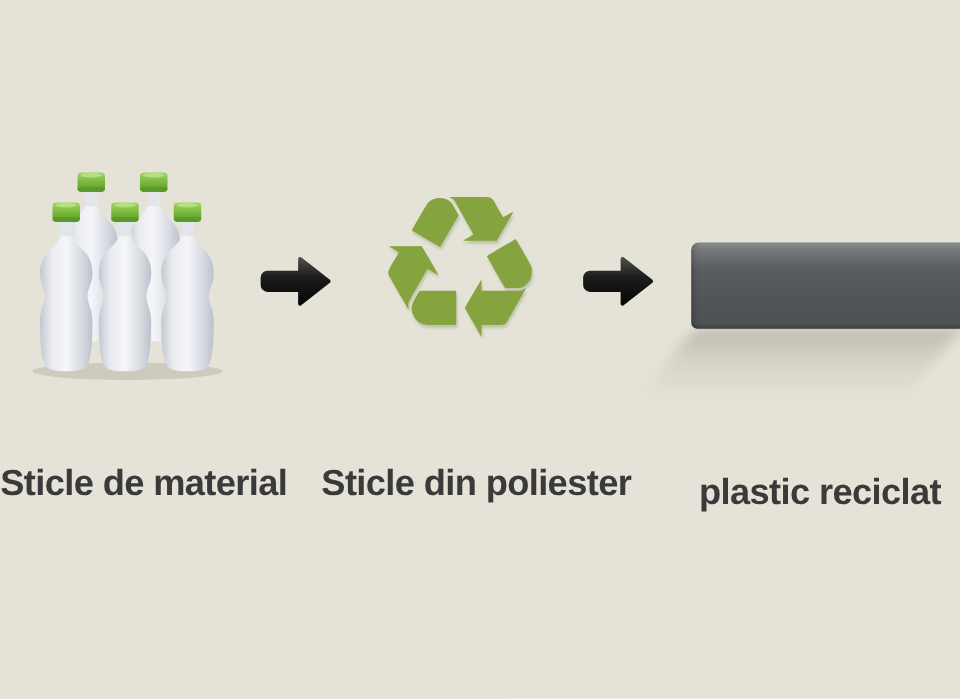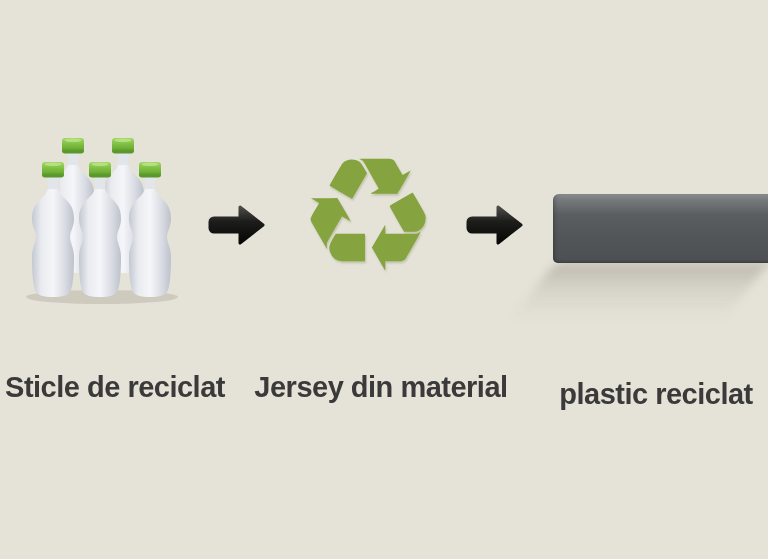--- a/index.html
+++ b/index.html
@@ -163,22 +163,22 @@
 
   <div class="arrow arrow2">
     <svg width="58" height="46" viewBox="0 0 58 46">
       <path d="M6,16 H32 V5 L55,23 L32,41 V30 H6 A4,4 0 0 1 2,26 V20 A4,4 0 0 1 6,16 Z" fill="url(#arrowGrad)" stroke="url(#arrowGrad)" stroke-width="3" stroke-linejoin="round"></path>
     </svg>
   </div>
 
   <div class="soundbar-shadow"></div>
   <div class="soundbar"></div>
 
-  <div class="label label1">Sticle de reciclat</div>
+  <div class="label label1">Sticle de material</div>
 
-  <div class="label label2">Jersey din material</div>
+  <div class="label label2">Sticle din poliester</div>
 
   <div class="label label3">
     <br>
     <span>plastic reciclat</span>
   </div>
 
 </div>
 
 </body></html>

